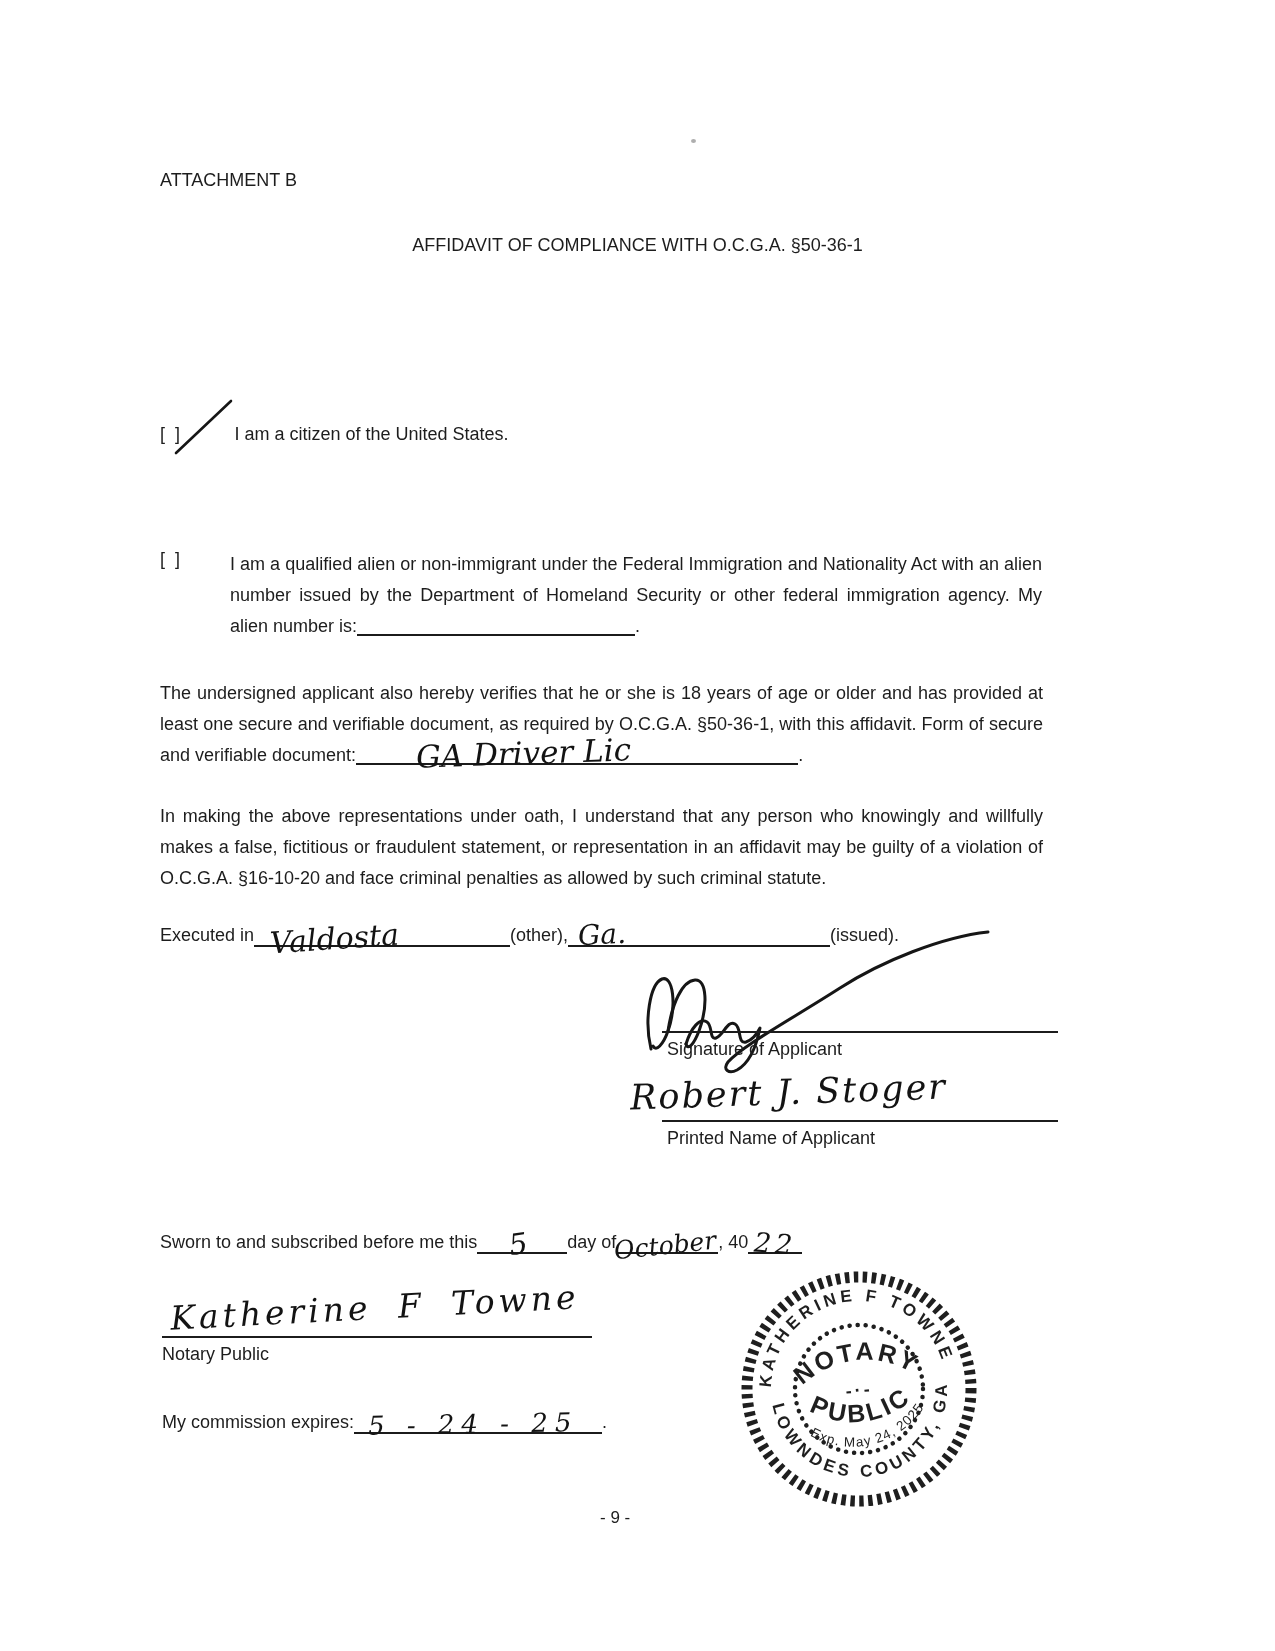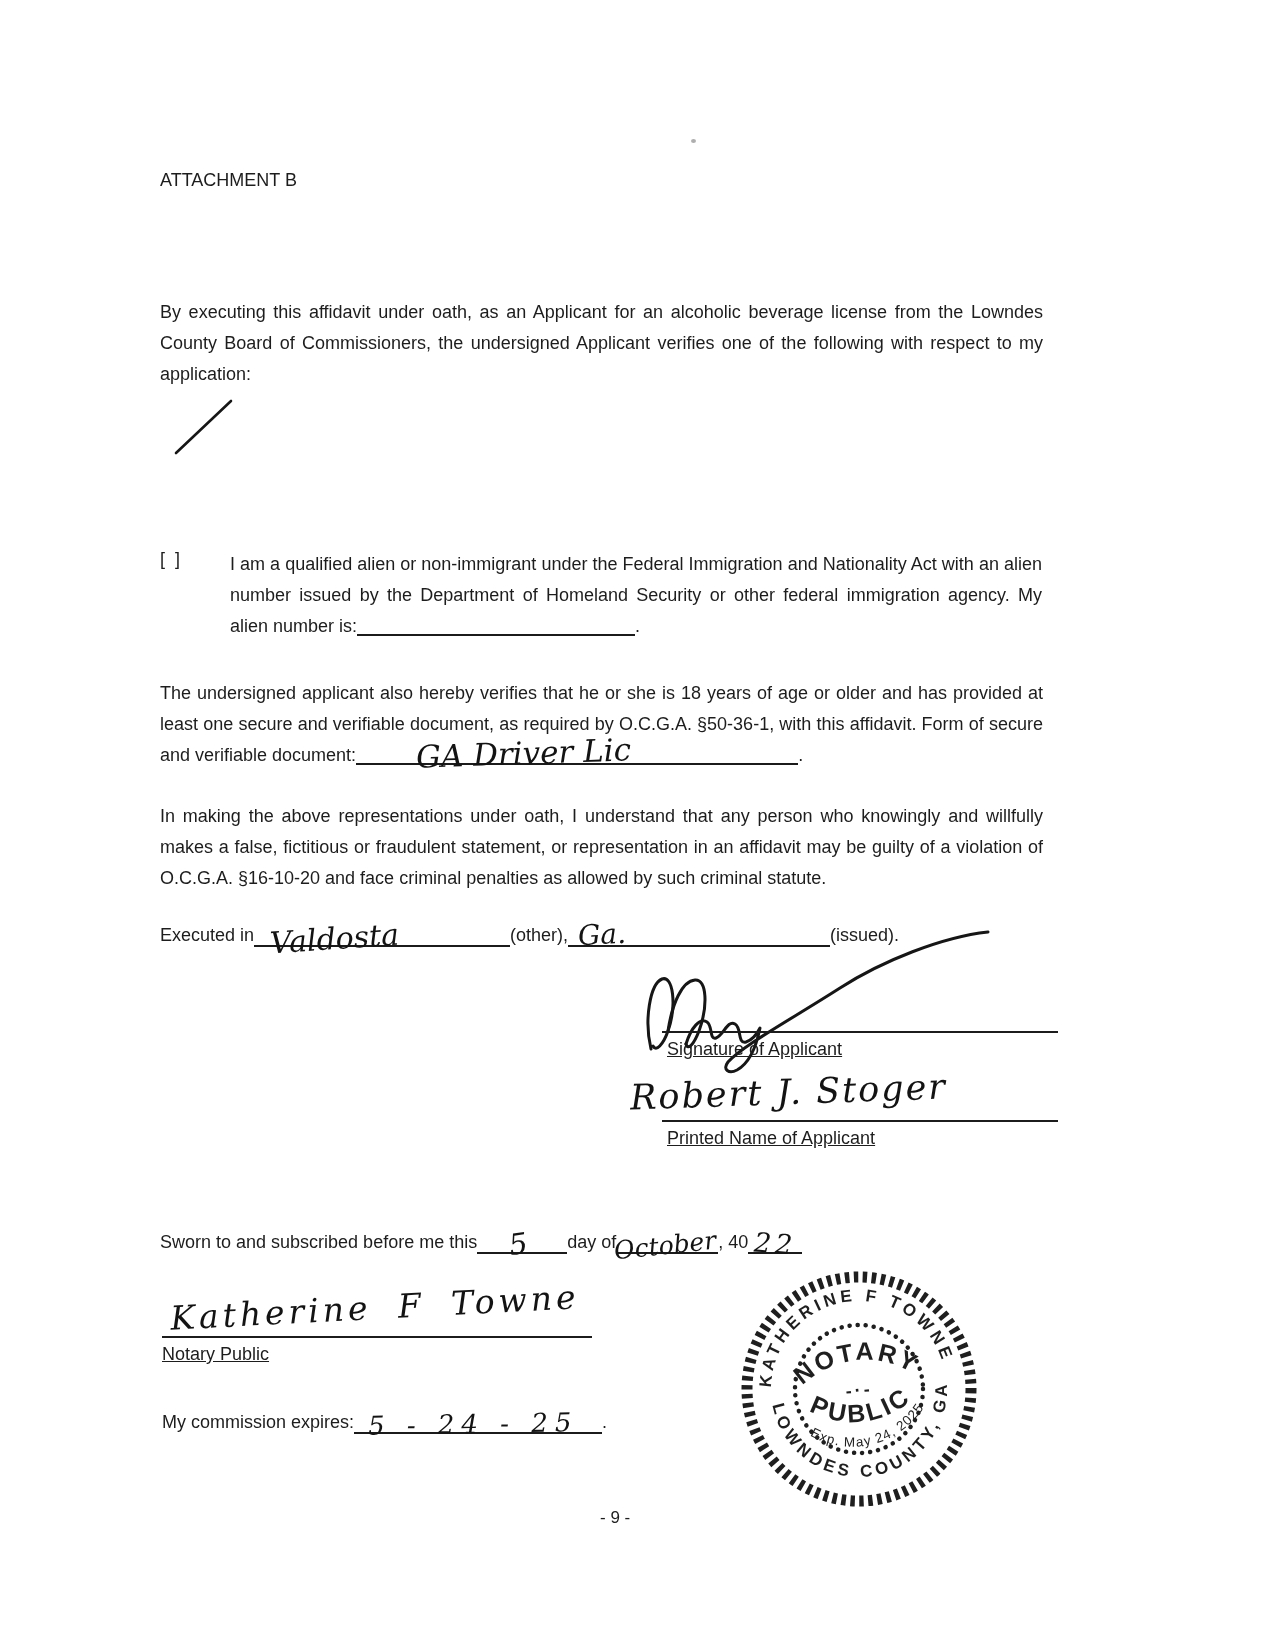--- a/index.html
+++ b/index.html
@@ -19,38 +19,42 @@
     display:inline-block;position:relative;border-bottom:2px solid #1b1b1b;
     height:22px;vertical-align:-4px;
   }
   .row{position:absolute;display:flex;align-items:flex-end;font-size:18px;line-height:24px;}
   .row .blank{height:26px;vertical-align:baseline;}
   .hw{
     font-family:"DejaVu Serif", serif;font-style:italic;color:#131313;
     white-space:nowrap;position:absolute;
   }
   .sigline{position:absolute;border-top:2px solid #1c1c1c;height:0;}
-  .siglabel{position:absolute;font-size:18px;text-decoration:underline;}
+  .siglabel{position:absolute;font-size:18px;}
   .ink{stroke:#161616;fill:none;stroke-linecap:round;stroke-linejoin:round;}
   .dot-artifact{position:absolute;left:691px;top:139px;width:5px;height:4px;background:#aeaeae;border-radius:50%;}
   .pagenum{position:absolute;left:600px;top:1508px;font-size:17px;}
   .sealtxt{font-family:"Liberation Sans", sans-serif;font-weight:bold;fill:#1f1f1f;}
 </style>
 </head>
 <body>
 
 <div class="page">
 
   <div class="dot-artifact"></div>
 
   <div class="attachment">ATTACHMENT B</div>
 
+  <div class="title">AFFIDAVIT OF COMPLIANCE WITH O.C.G.A. §50-36-1</div>
 
-  <p class="para" style="top:297px">By executing this affidavit under oath, as an Applicant for an alcoholic beverage license from the Lowndes County Board of Commissioners, the undersigned Applicant verifies one of the following with respect to my application:</p>
 
+  <div class="opt" style="top:424px">
+    <span class="cb">[  ]</span>
+    <span class="optlabel">I am a citizen of the United States.</span>
+  </div>
   <svg class="abs" style="left:150px;top:385px" width="110" height="80" viewBox="150 385 110 80">
     <path class="ink" style="stroke-width:2.6" d="M 176,453 L 231,401"></path>
   </svg>
 
 
   <div class="opt" style="top:549px">
     <span class="cb abs" style="left:0;top:0">[  ]</span>
     <p class="opt3text"><span>I am a qualified alien or non-immigrant under the Federal Immigration and Nationality Act with an alien number issued by the Department of Homeland Security or other federal immigration agency.  My alien number is:</span><span class="blank" style="width:278px"><span class="hw" style="left:8px;bottom:0;font-size:24px"></span></span><span>.</span></p>
   </div>
 

